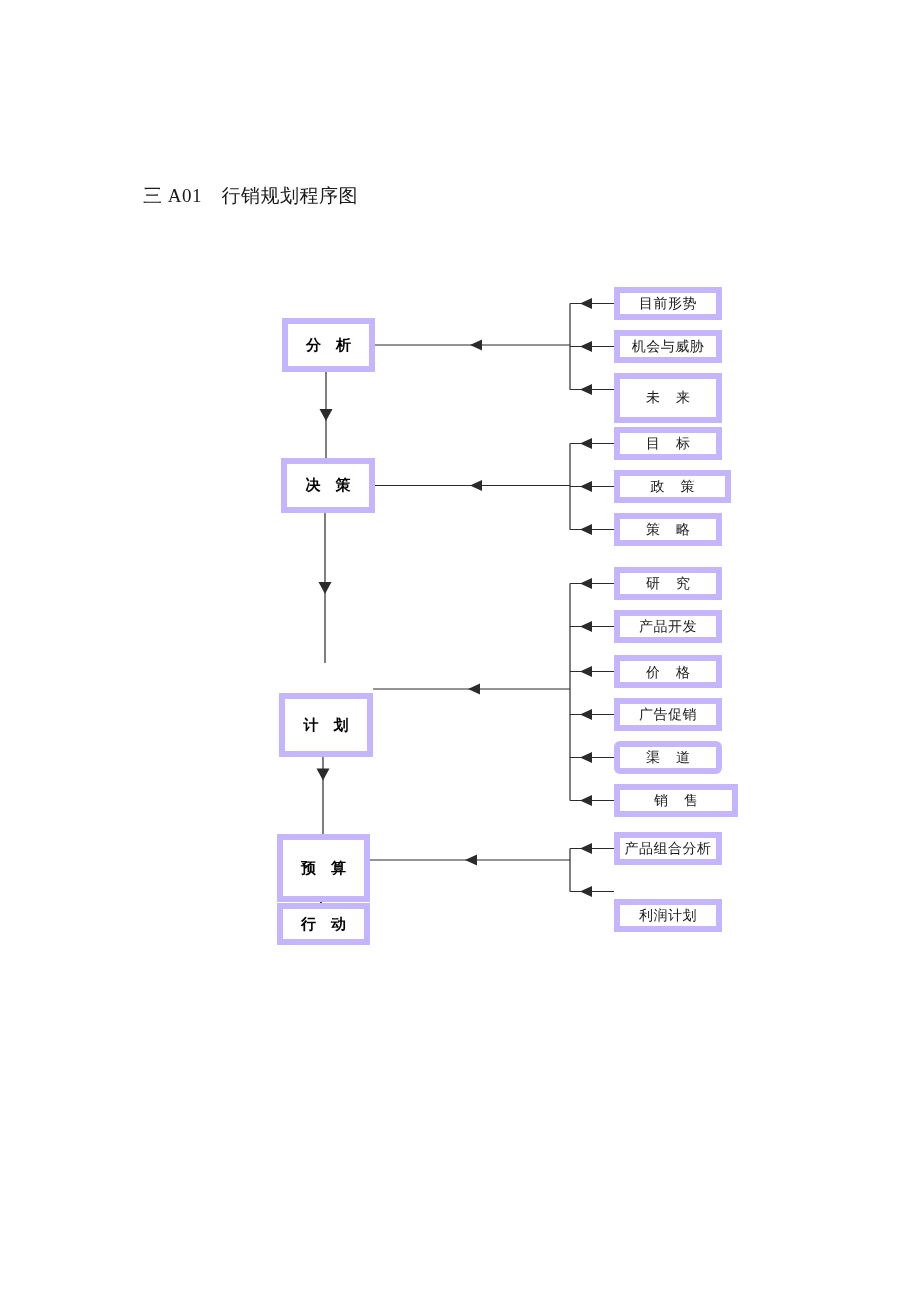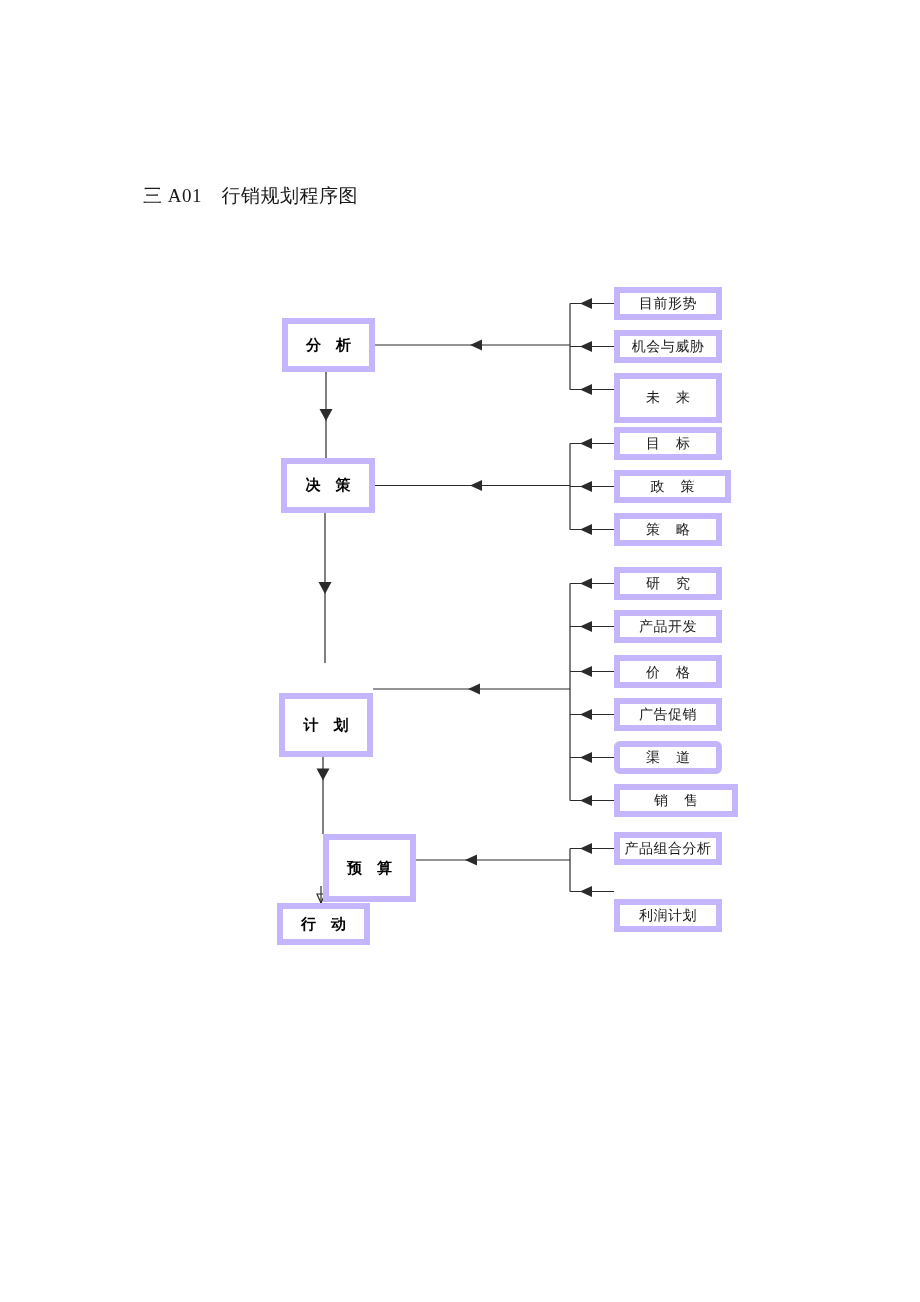--- a/index.html
+++ b/index.html
@@ -146,21 +146,21 @@
     <div id="nodes">
         <div class="node stage" style="left: 282px; top: 318px; width: 93px; height: 54px;">
           <span>分 析</span>
         </div>
         <div class="node stage" style="left: 281px; top: 458px; width: 94px; height: 55px;">
           <span>决 策</span>
         </div>
         <div class="node stage" style="left: 279px; top: 693px; width: 94px; height: 64px;">
           <span>计 划</span>
         </div>
-        <div class="node stage" style="left: 277px; top: 834px; width: 93px; height: 68px; margin-left: 46px;">
+        <div class="node stage" style="left: 277px; top: 834px; width: 93px; height: 68px;">
           <span>预 算</span>
         </div>
         <div class="node stage" style="left: 277px; top: 903px; width: 93px; height: 42px;">
           <span>行 动</span>
         </div>
         <div class="node detail" style="left: 614px; top: 287px; width: 108px; height: 33px;">
           <span class="">目前形势</span>
         </div>
         <div class="node detail" style="left: 614px; top: 330px; width: 108px; height: 33px;">
           <span class="">机会与威胁</span>

